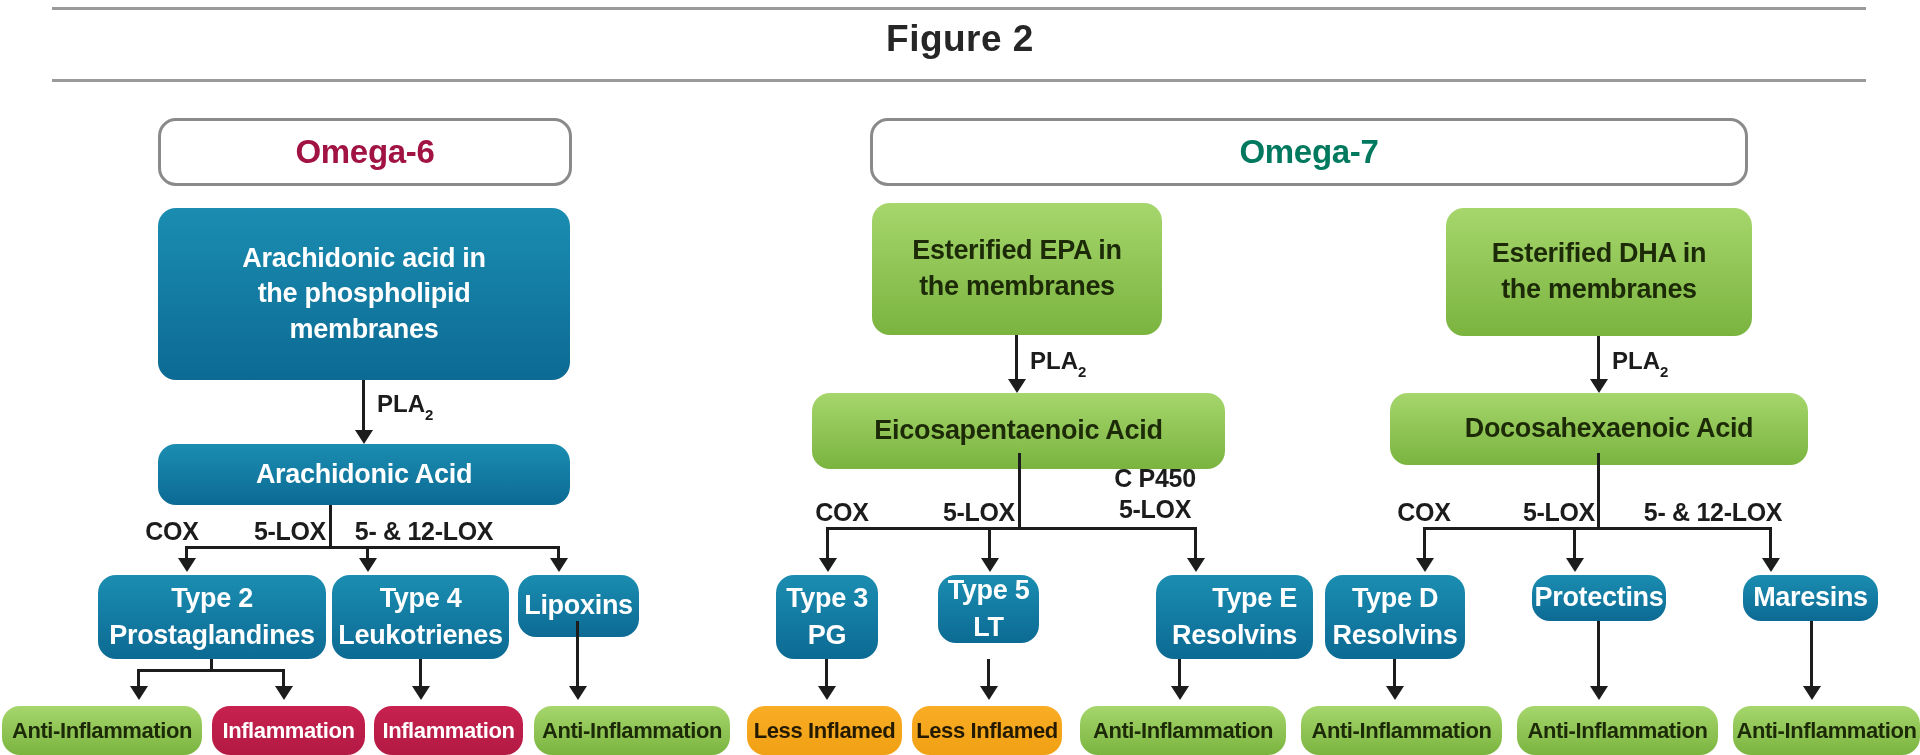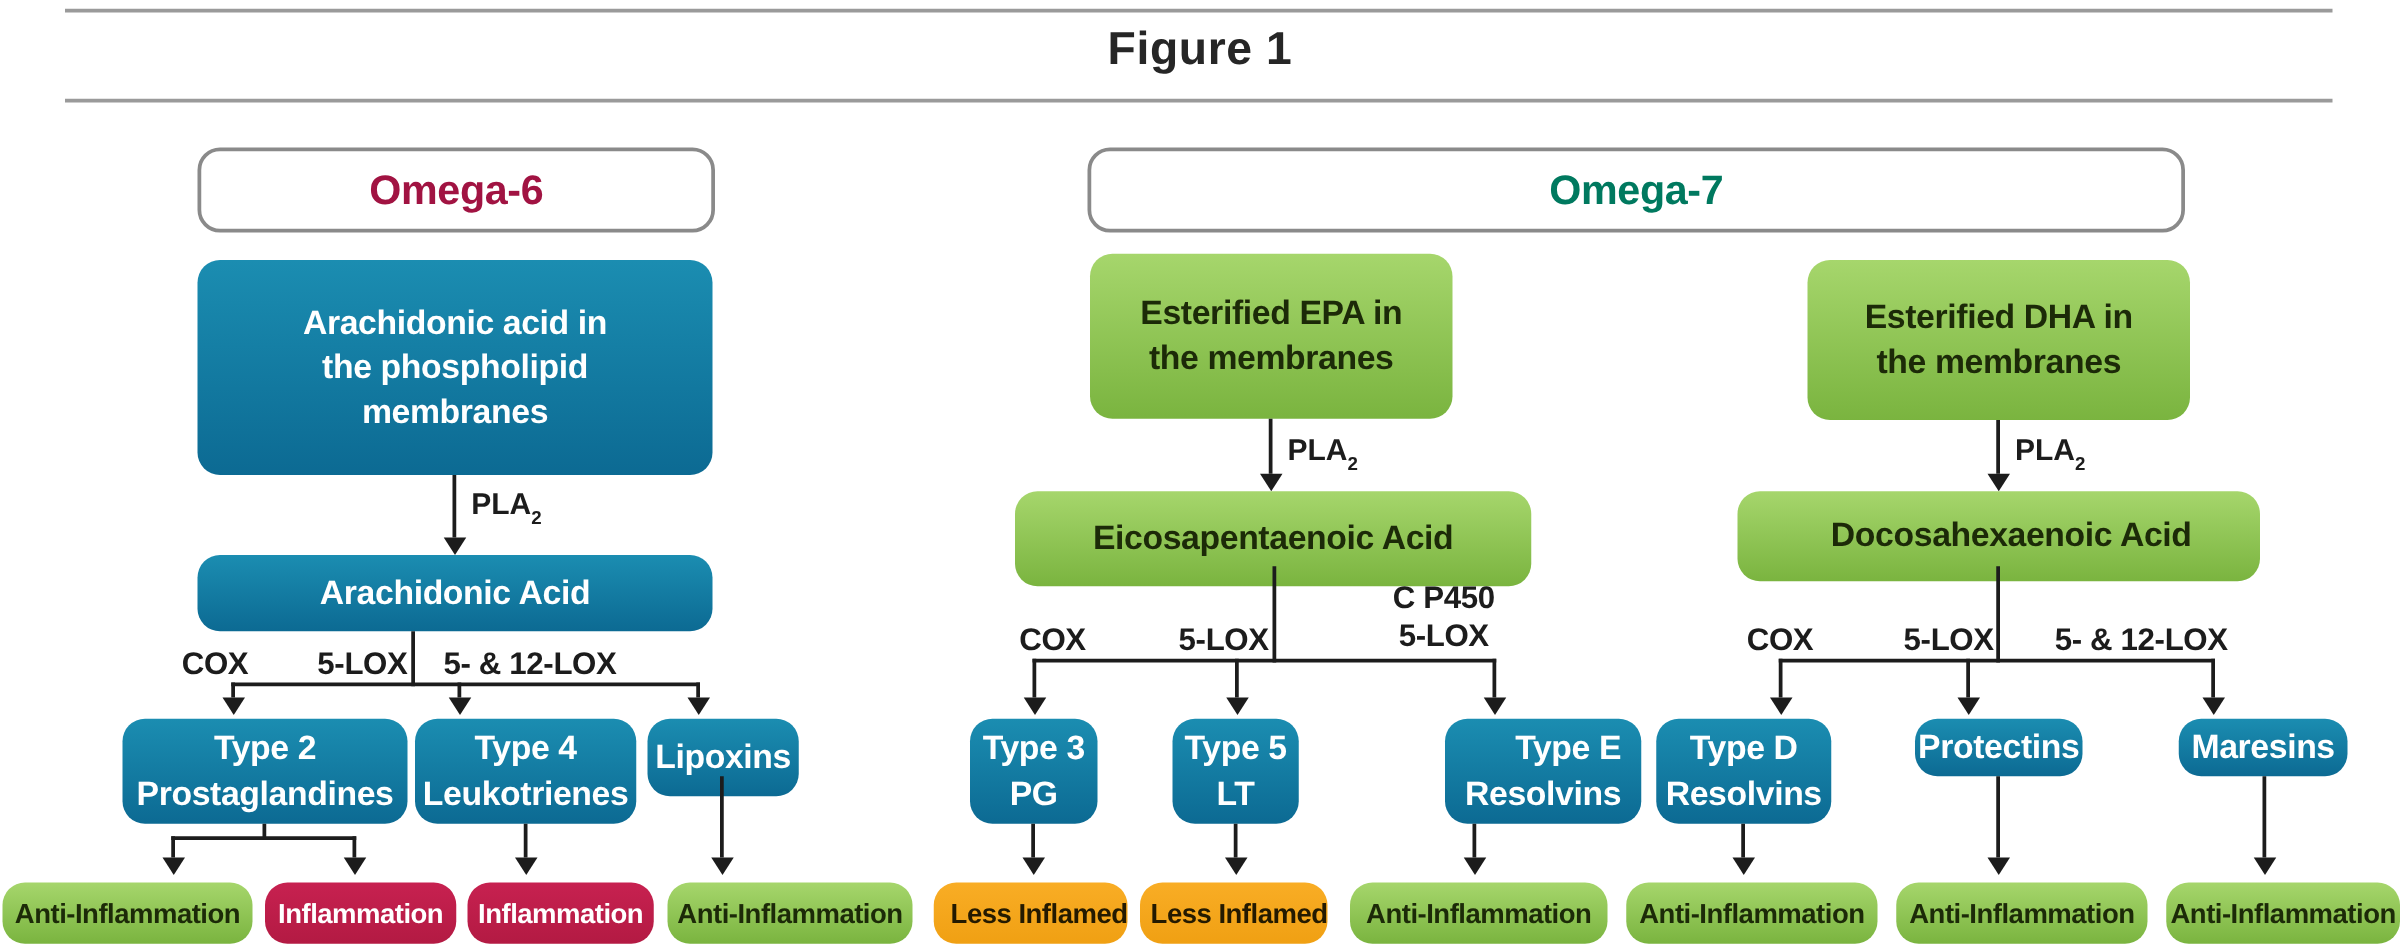--- a/index.html
+++ b/index.html
@@ -28,21 +28,21 @@
   .box-green{
     background:linear-gradient(180deg,#a6d66c 0%,#7ab43f 100%);
     color:#1c2a08;font-weight:600;
   }
   .box-red{
     background:linear-gradient(180deg,#c72150 0%,#b31a43 100%);
     color:#ffffff;font-weight:600;
   }
   .box-orange{
     background:linear-gradient(180deg,#f9ad25 0%,#f0a013 100%);
-    color:#241a00;font-weight:600;justify-content:flex-end;
+    color:#241a00;font-weight:600;
   }
   .fs31{font-size:27px;line-height:1.32;}
   .fs27{font-size:27px;line-height:1.38;}
   .outcome{top:706px;height:49px;font-size:22px;font-weight:700;letter-spacing:-0.4px;}
   .vline{position:absolute;width:3px;background:#1c1c1c;}
   .hline{position:absolute;height:3px;background:#1c1c1c;}
   .arrow{position:absolute;width:3px;background:#1c1c1c;}
   .arrow::after{
     content:'';position:absolute;top:100%;left:50%;transform:translateX(-50%);
     width:0;height:0;border:9px solid transparent;border-top:14px solid #1c1c1c;border-bottom:none;
@@ -54,21 +54,21 @@
   .enz-right{text-align:right;}
   .pla{position:absolute;font-size:24px;font-weight:600;color:#1c1c1c;}
   .pla sub{font-size:15px;position:relative;bottom:-2px;}
   .omega6-text{color:#a11342;}
   .omega3-text{color:#00795f;}
 </style>
 </head>
 <body>
 
 <div class="rule" style="left:52px;top:7px;width:1814px;"></div>
-<div class="title">Figure 1</div>
+<div class="title">Figure 2</div>
 <div class="rule" style="left:52px;top:79px;width:1814px;"></div>
 
 <div class="box header-box omega6-text" style="left:158px;top:118px;width:414px;height:68px;">
   <span>Omega-6</span>
 </div>
 
 <div class="box box-blue fs31" style="left:158px;top:208px;width:412px;height:172px;">
   <span>Arachidonic acid in
 the phospholipid
 membranes</span>
@@ -145,21 +145,21 @@
 <div class="enzyme" style="left:1095px;top:463px;width:120px;">C P450
 5-LOX</div>
 <div class="arrow" style="left:826px;top:527px;height:31px;"></div>
 <div class="arrow" style="left:988px;top:527px;height:31px;"></div>
 <div class="arrow" style="left:1194px;top:527px;height:31px;"></div>
 
 <div class="box box-blue fs27" style="left:776px;top:575px;width:102px;height:84px;">
   <span>Type 3
 PG</span>
 </div>
-<div class="box box-blue fs27" style="left:938px;top:575px;width:101px;height:84px;">
+<div class="box box-blue fs27" style="left:938px;top:575px;width:101px;height:68px;">
   <span>Type 5
 LT</span>
 </div>
 <div class="box box-blue fs27" style="left:1156px;top:575px;width:157px;height:84px;text-align:right;">
   <span>Type E
 Resolvins</span>
 </div>
 
 <div class="arrow" style="left:825px;top:659px;height:27px;"></div>
 <div class="arrow" style="left:987px;top:659px;height:27px;"></div>

